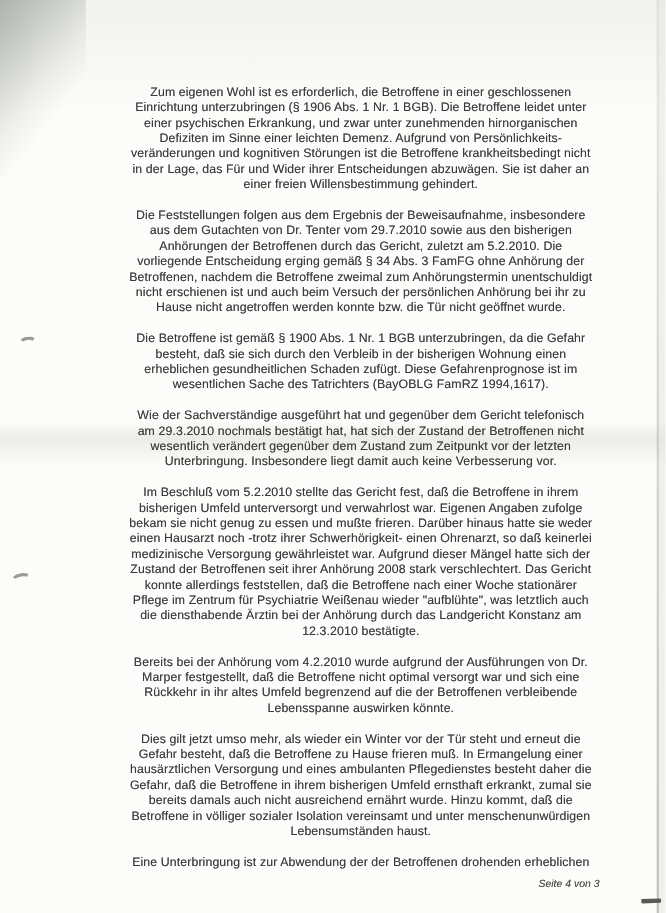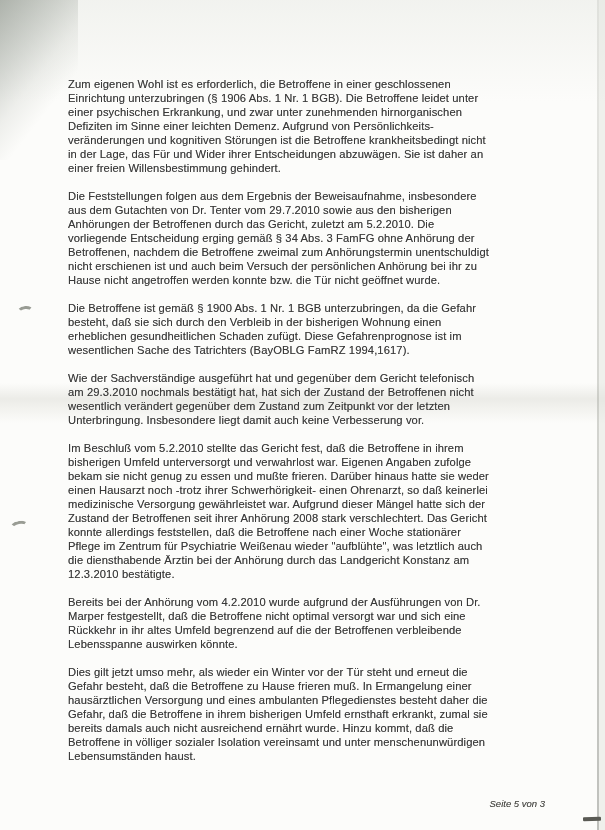--- a/index.html
+++ b/index.html
@@ -89,20 +89,21 @@
     width: 520px;
   }
   .text-block p {
     margin: 0 0 14px 0;
     font-size: 11.2px;
     line-height: 14px;
     color: var(--ink);
     letter-spacing: 0.1px;
     white-space: pre;
     text-shadow: 0 0 0.5px rgba(58,58,58,0.55);
+    text-align: center;
   }
   .page-footer {
     position: absolute;
     right: 60px; top: 798px;
     font-size: 9.5px;
     font-style: italic;
     color: #4a4a46;
     text-shadow: 0 0 0.5px rgba(70,70,66,0.5);
   }
 </style>
@@ -155,21 +156,22 @@
 Marper festgestellt, daß die Betroffene nicht optimal versorgt war und sich eine
 Rückkehr in ihr altes Umfeld begrenzend auf die der Betroffenen verbleibende
 Lebensspanne auswirken könnte.</p>
     <p>Dies gilt jetzt umso mehr, als wieder ein Winter vor der Tür steht und erneut die
 Gefahr besteht, daß die Betroffene zu Hause frieren muß. In Ermangelung einer
 hausärztlichen Versorgung und eines ambulanten Pflegedienstes besteht daher die
 Gefahr, daß die Betroffene in ihrem bisherigen Umfeld ernsthaft erkrankt, zumal sie
 bereits damals auch nicht ausreichend ernährt wurde. Hinzu kommt, daß die
 Betroffene in völliger sozialer Isolation vereinsamt und unter menschenunwürdigen
 Lebensumständen haust.</p>
+    <p>Eine Unterbringung ist zur Abwendung der der Betroffenen drohenden erheblichen</p>
   </div>
 
-  <div class="page-footer">Seite 5 von 3</div>
+  <div class="page-footer">Seite 4 von 3</div>
 
   <div class="edge-outside"></div>
   <div class="edge-line"></div>
   <div class="corner-mark"></div>
 
 </div>
 
 </body></html>

